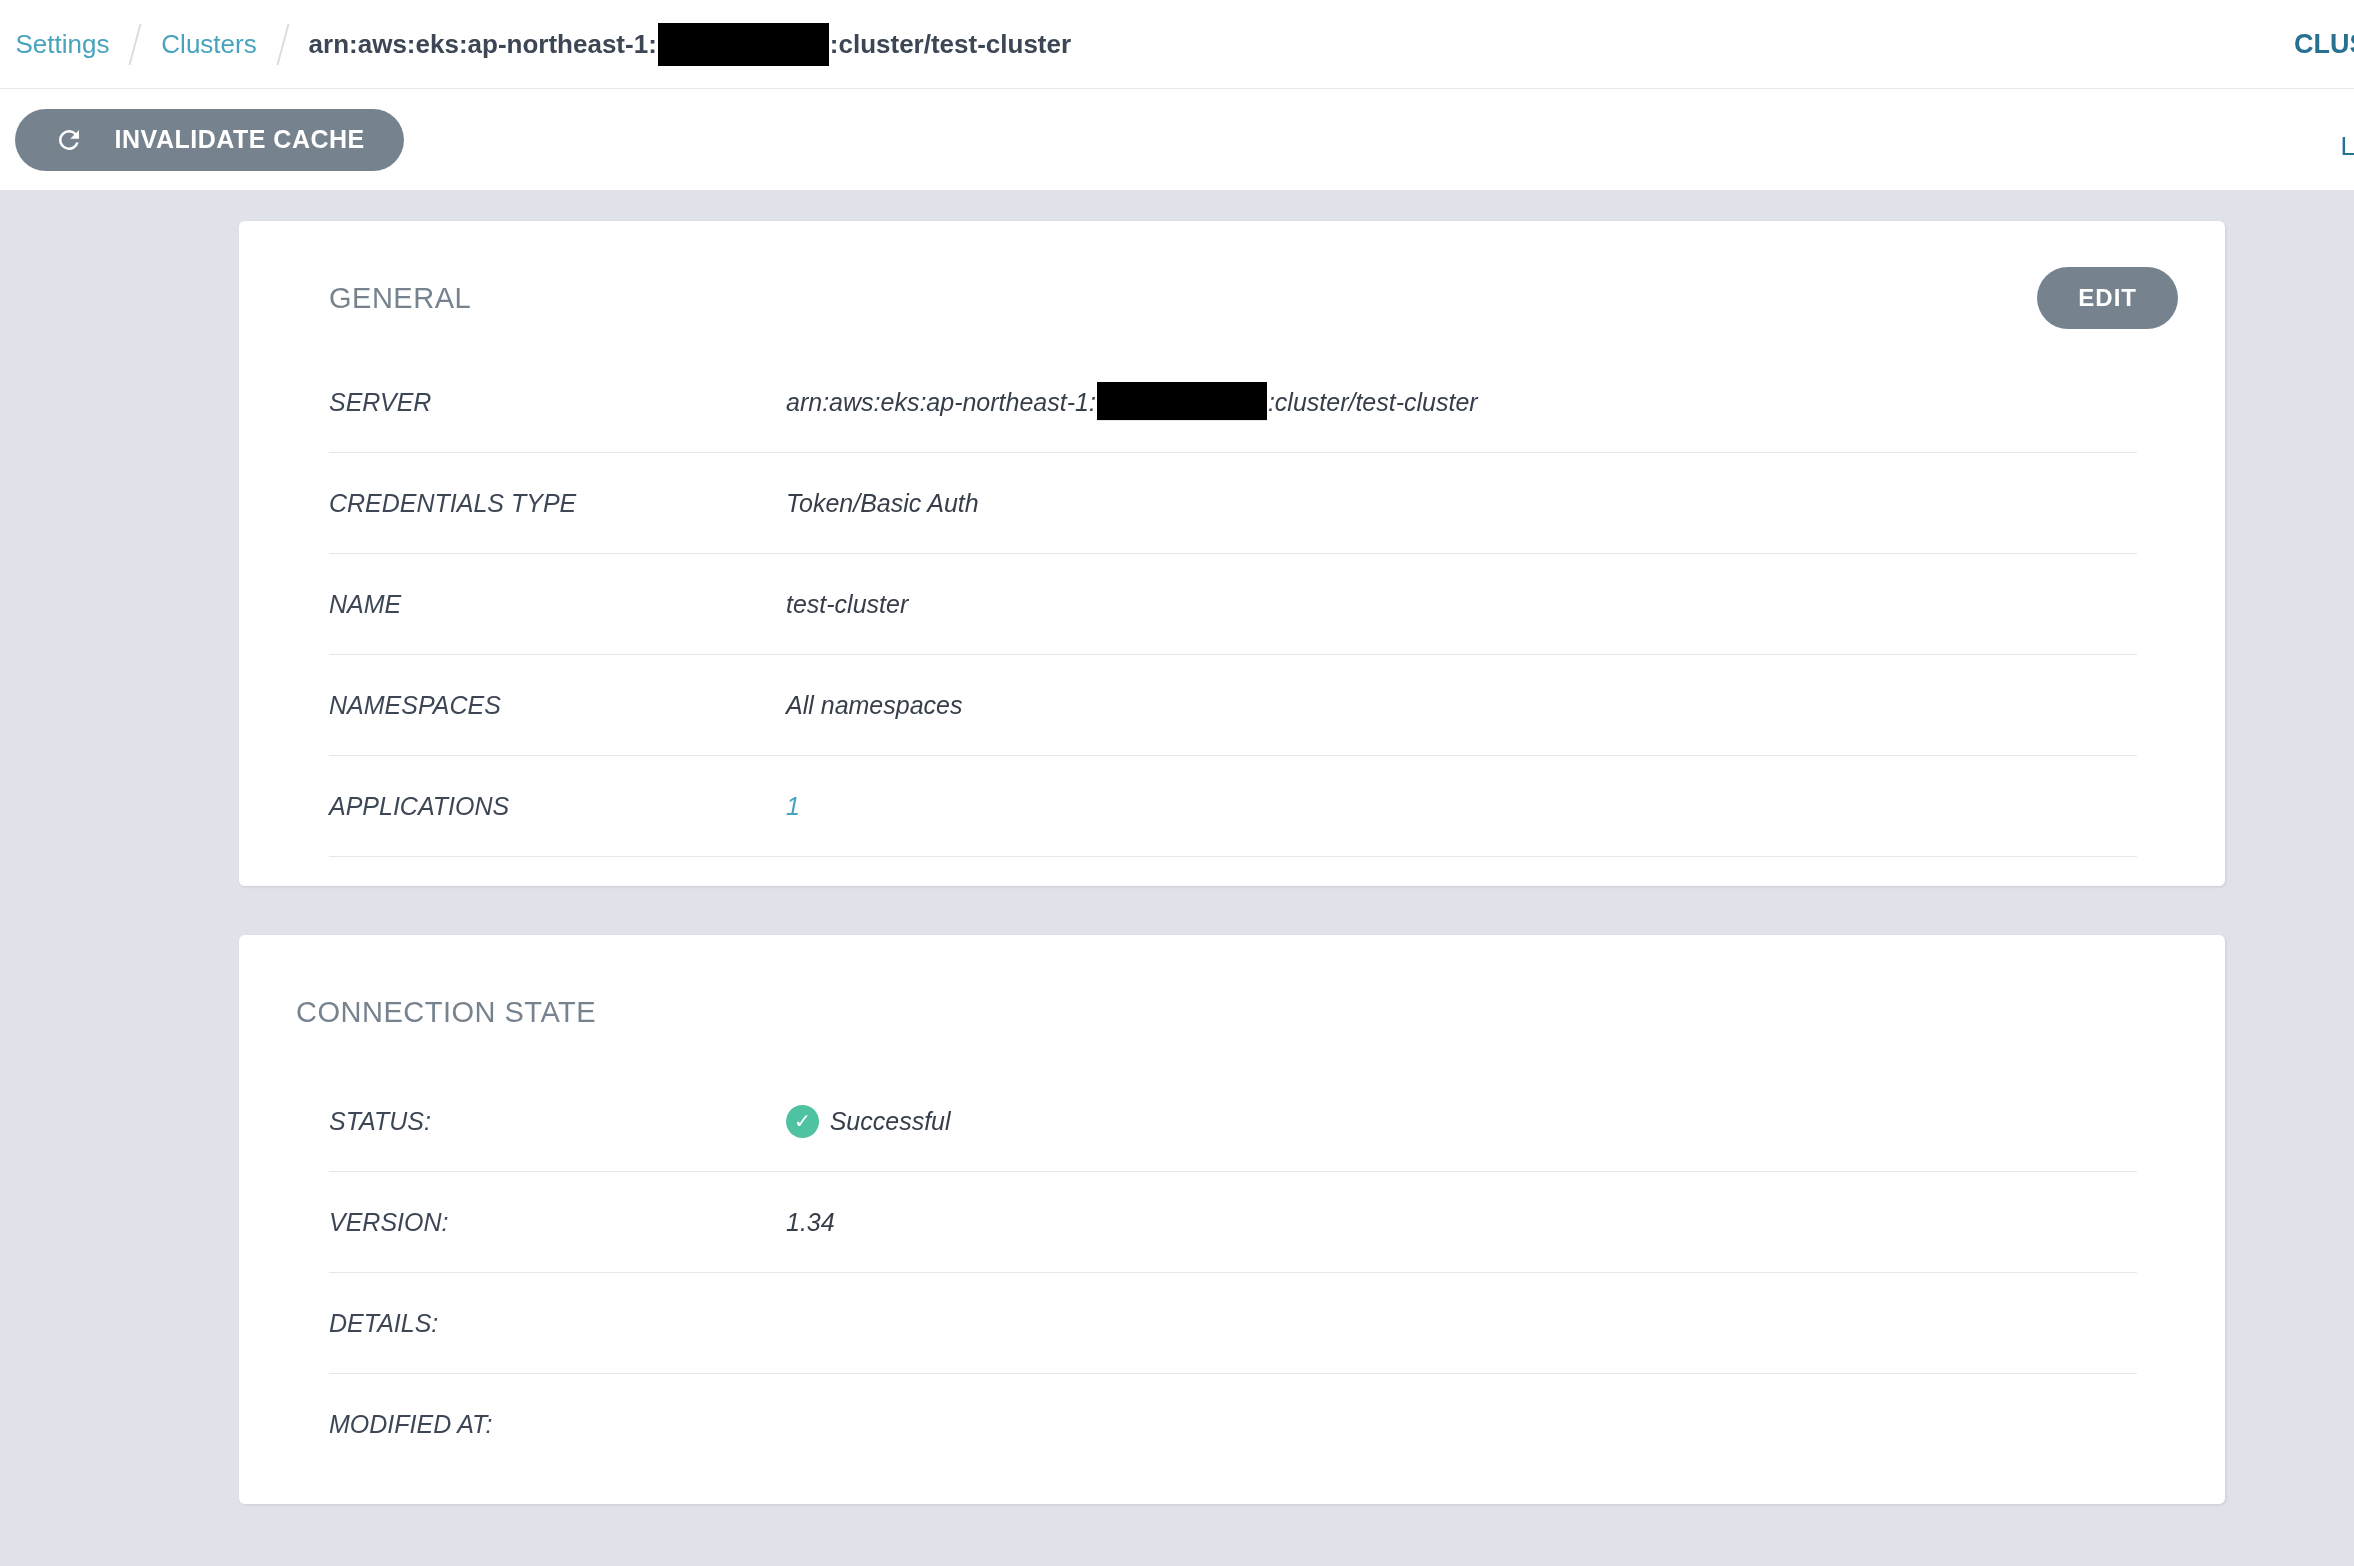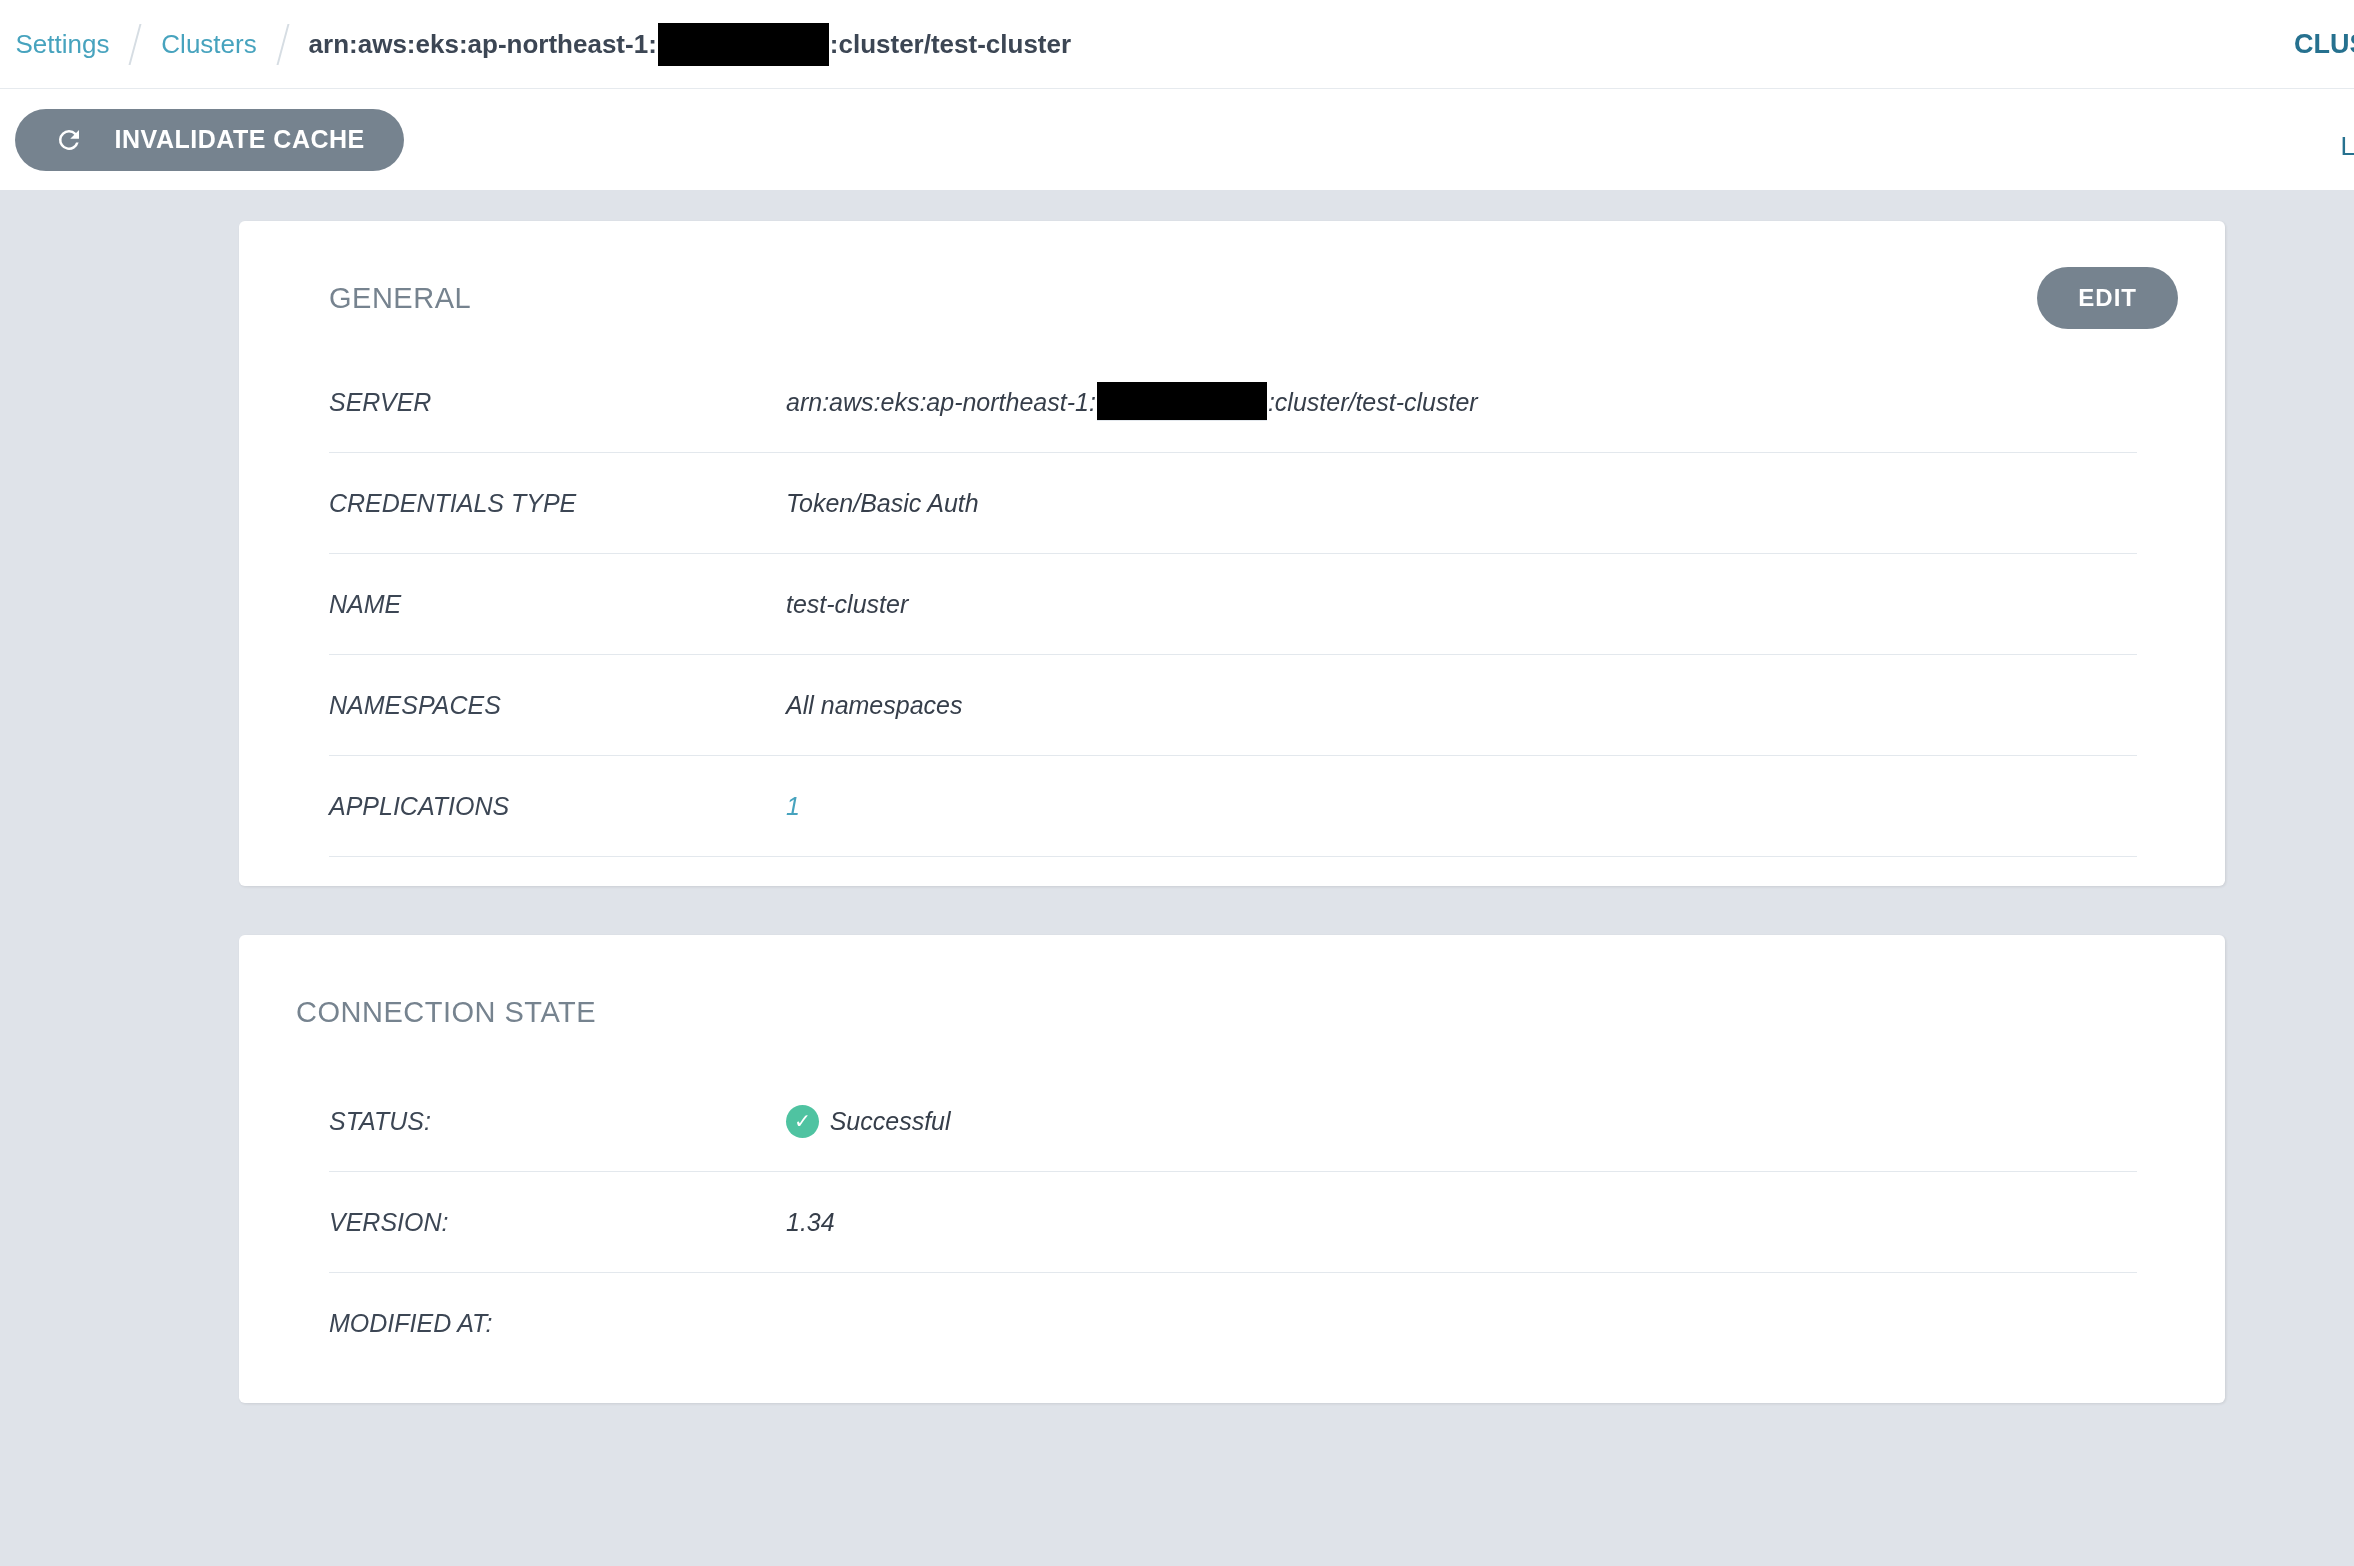--- a/index.html
+++ b/index.html
@@ -171,20 +171,24 @@
         <span class="row-label">STATUS:</span>
         <span class="row-value">
           <span class="status-icon">✓</span>
           <span>Successful</span>
         </span>
       </div>
       <div class="row">
         <span class="row-label">VERSION:</span>
         <span class="row-value">1.34</span>
       </div>
+      <div class="row">
+        <span class="row-label">DETAILS:</span>
+        <span class="row-value"></span>
+      </div>
       <div class="row last">
         <span class="row-label">MODIFIED AT:</span>
       </div>
     </div>
   </div>
 
 </div>
 
 
 </body></html>

